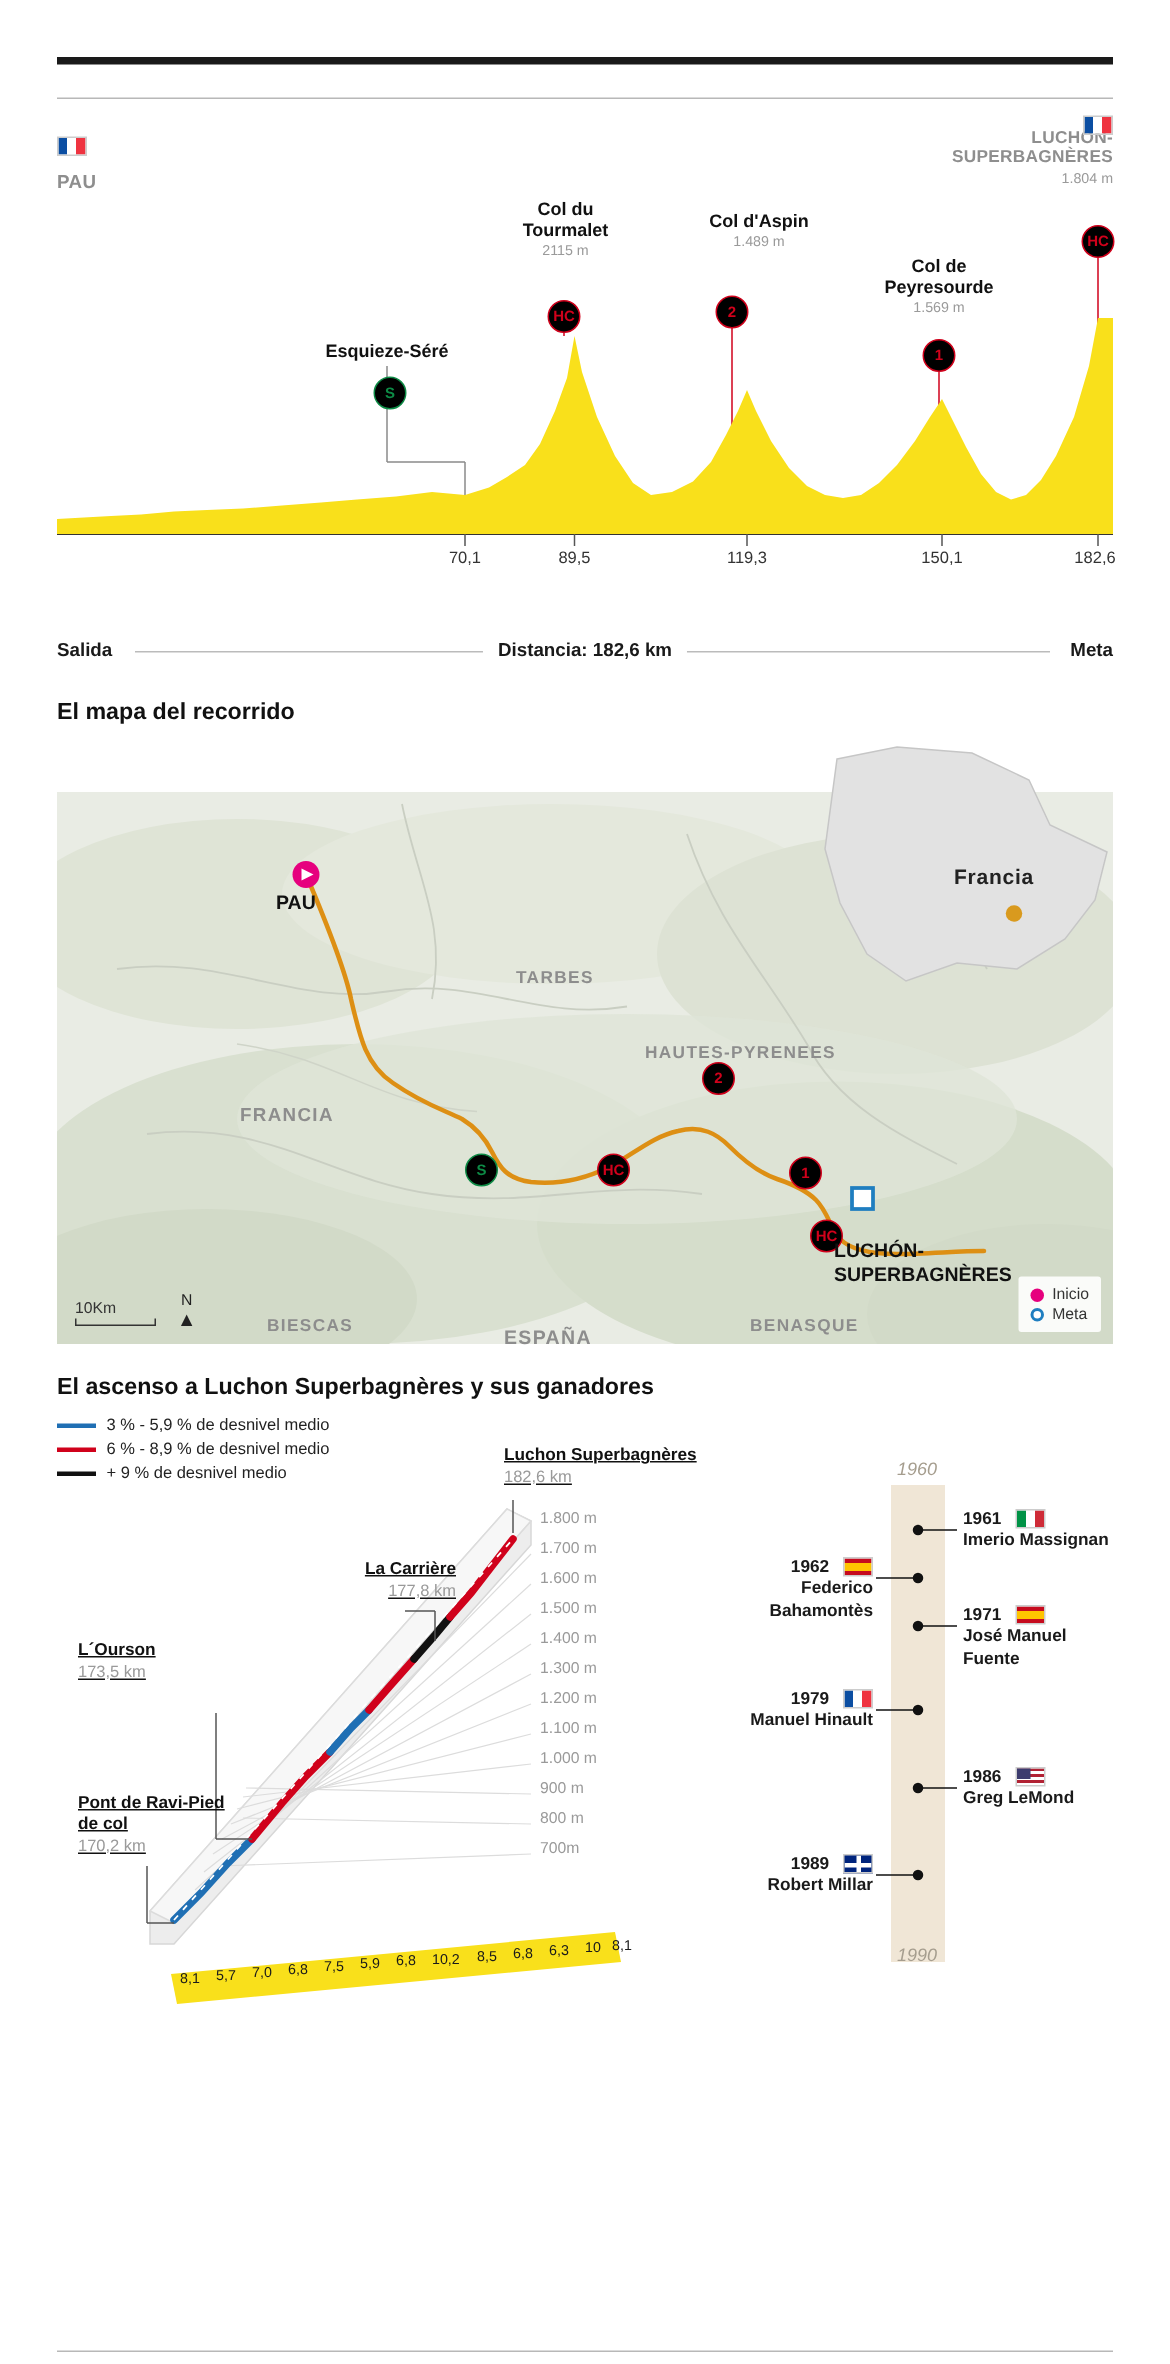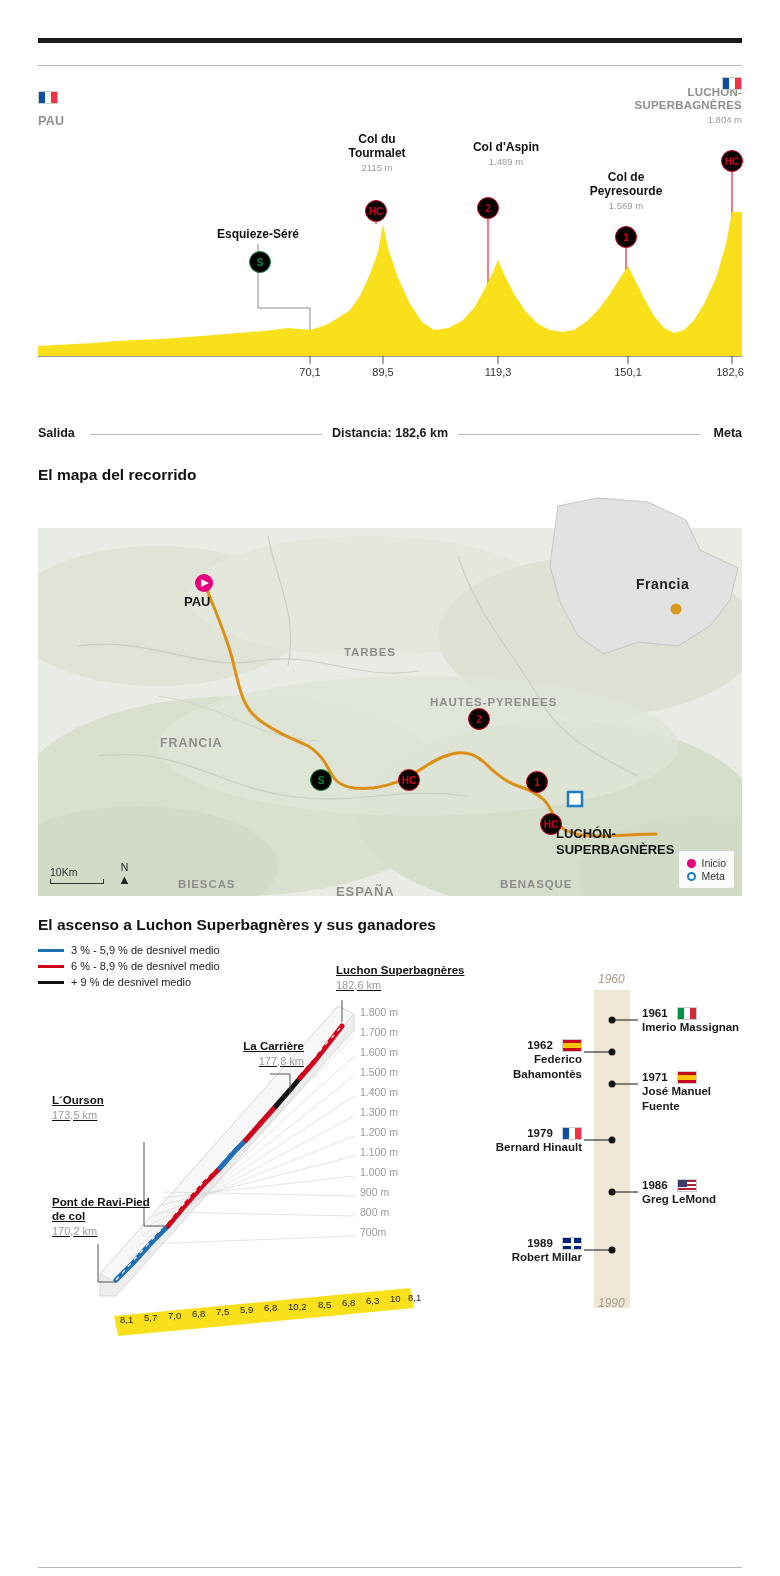--- a/index.html
+++ b/index.html
@@ -528,21 +528,21 @@
 
     <div class="winner" style="left:604px; top:126px; width:100px;">
       <span class="y">1971</span>
       <span class="flag flag-es" style="margin-left:6px;"></span>
       <span class="n">José Manuel Fuente</span>
     </div>
 
     <div class="winner" style="left:440px; top:182px; width:104px; text-align:right;">
       <span class="y">1979</span>
       <span class="flag flag-fr" style="margin-left:6px;"></span>
-      <span class="n">Bernard Hinault</span>
+      <span class="n">Manuel Hinault</span>
     </div>
 
     <div class="winner" style="left:604px; top:234px; width:100px;">
       <span class="y">1986</span>
       <span class="flag flag-us" style="margin-left:6px;"></span>
       <span class="n">Greg LeMond</span>
     </div>
 
     <div class="winner" style="left:440px; top:292px; width:104px; text-align:right;">
       <span class="y">1989</span>

